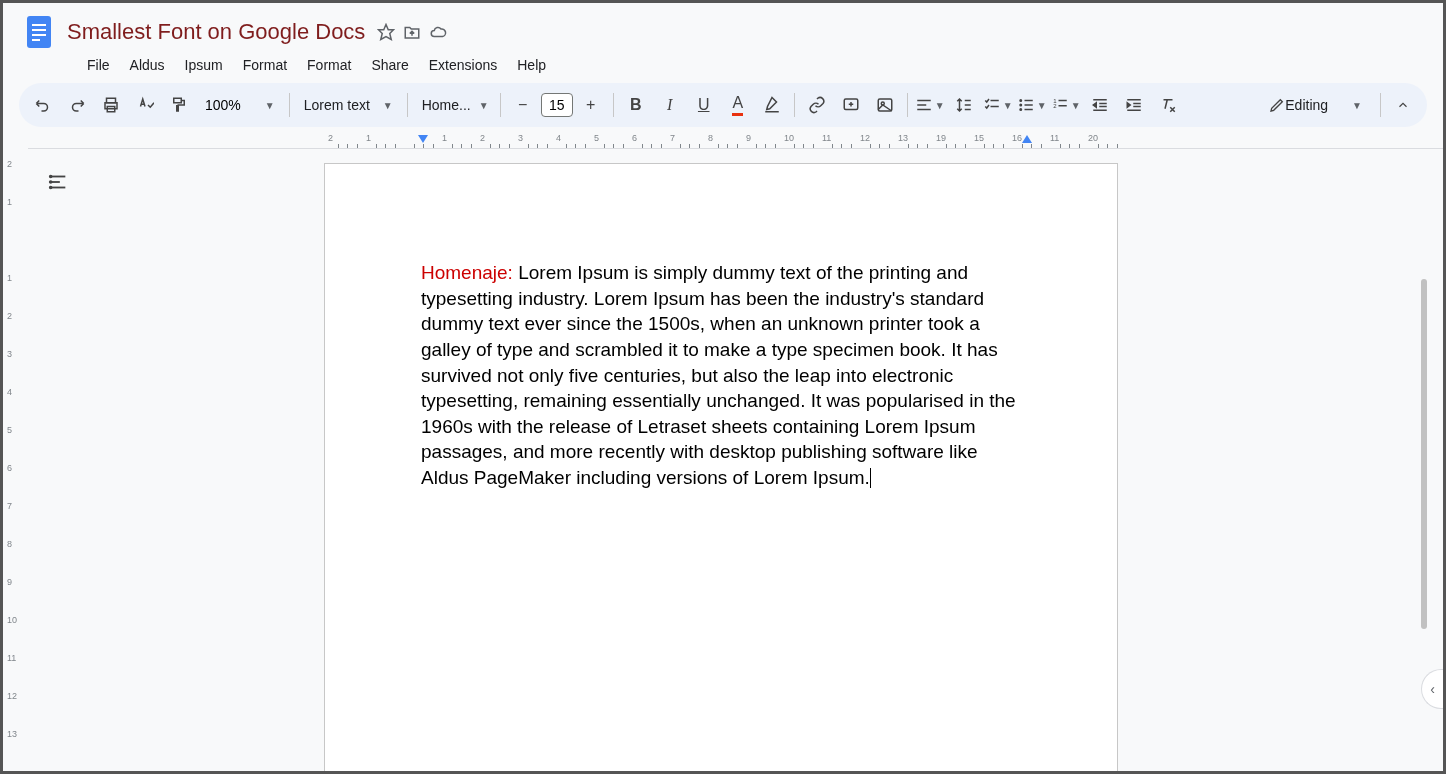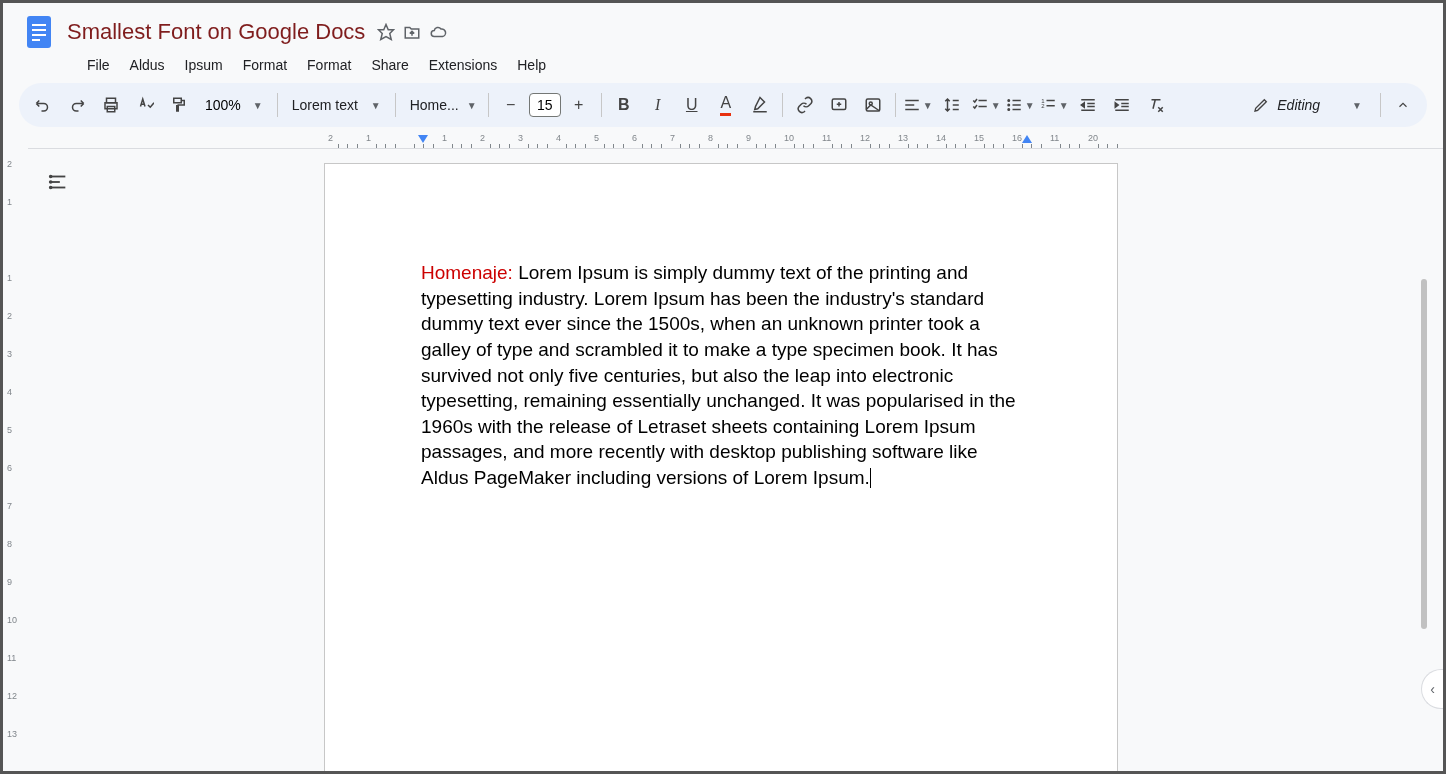--- a/index.html
+++ b/index.html
@@ -16,22 +16,22 @@
 .share-btn { background: #c2e7ff; border-radius: 24px; padding: 10px 22px; display: flex; align-items: center; gap: 8px; color: #001d35; font-size: 14px; font-weight: 500; cursor: pointer; }
 .avatar { width: 32px; height: 32px; border-radius: 50%; background: linear-gradient(135deg, #ddd, #888); }
 .menu-row { display: flex; gap: 4px; padding: 0 0 6px 60px; }
 .menu-item { padding: 4px 8px; font-size: 14px; color: #202124; cursor: pointer; border-radius: 4px; }
 .toolbar { background: #edf2fa; border-radius: 24px; margin: 0 16px; padding: 4px 8px; display: flex; align-items: center; gap: 2px; height: 44px; }
 .tb-btn { width: 32px; height: 32px; display: flex; align-items: center; justify-content: center; color: #444; cursor: pointer; border-radius: 4px; font-size: 16px; }
 .tb-sep { width: 1px; height: 24px; background: #c7c7c7; margin: 0 4px; }
 .tb-select { display: flex; align-items: center; padding: 4px 8px; font-size: 14px; color: #202124; cursor: pointer; gap: 8px; }
 .tb-arrow { font-size: 10px; color: #5f6368; }
 .font-size-box { width: 32px; height: 24px; border: 1px solid #747775; border-radius: 4px; text-align: center; font-size: 14px; background: #fff; }
-.zoom-select { display: flex; align-items: center; gap: 12px; font-size: 14px; padding: 4px 8px; justify-content: center; }
-.editing-btn { margin-left: auto; display: flex; align-items: center; gap: 8px; padding: 6px 12px; font-size: 14px; color: #202124; cursor: pointer; font-style: italic; }
+.zoom-select { display: flex; align-items: center; gap: 24px; font-size: 14px; padding: 4px 8px; justify-content: center; }
+.editing-btn { margin-left: auto; display: flex; align-items: center; padding: 6px 12px; font-size: 14px; color: #202124; cursor: pointer; }
 .ruler-area { display: flex; margin-top: 6px; }
 .ruler-h { position: relative; height: 16px; margin-left: 25px; flex: 1; background: #f8f9fa; border-bottom: 1px solid #dadce0; overflow: hidden; }
 .ruler-h .tick { position: absolute; top: 0; font-size: 9px; color: #80868b; }
 .ruler-h .tickline { position: absolute; bottom: 0; width: 1px; height: 4px; background: #80868b; }
 .ruler-h .indent-marker { position: absolute; top: 2px; }
 .content-area { display: flex; height: calc(100% - 138px); position: relative; }
 .ruler-v { width: 18px; background: #f8f9fa; border-right: 1px solid transparent; position: relative; padding-top: 30px; }
 .ruler-v .vtick { position: absolute; left: 4px; font-size: 9px; color: #80868b; }
 .outline-btn { position: absolute; left: 44px; top: 22px; color: #444; cursor: pointer; z-index: 5; }
 .canvas { flex: 1; overflow: auto; padding: 14px 0 0 0; display: flex; justify-content: center; }
@@ -309,21 +309,21 @@
       <div class="tickline" style="left: 813px;"></div>
       <div class="tickline" style="left: 822.5px;"></div>
       <div class="tick" style="left: 832px;">12</div>
       <div class="tickline" style="left: 841.5px;"></div>
       <div class="tickline" style="left: 851px;"></div>
       <div class="tickline" style="left: 860.5px;"></div>
       <div class="tick" style="left: 870px;">13</div>
       <div class="tickline" style="left: 879.5px;"></div>
       <div class="tickline" style="left: 889px;"></div>
       <div class="tickline" style="left: 898.5px;"></div>
-      <div class="tick" style="left: 908px;">14</div>
+      <div class="tick" style="left: 908px;">19</div>
       <div class="tickline" style="left: 917.5px;"></div>
       <div class="tickline" style="left: 927px;"></div>
       <div class="tickline" style="left: 936.5px;"></div>
       <div class="tick" style="left: 946px;">15</div>
       <div class="tickline" style="left: 955.5px;"></div>
       <div class="tickline" style="left: 965px;"></div>
       <div class="tickline" style="left: 974.5px;"></div>
       <div class="tick" style="left: 984px;">16</div>
       <div class="tickline" style="left: 993.5px;"></div>
       <div class="tickline" style="left: 1003px;"></div>

